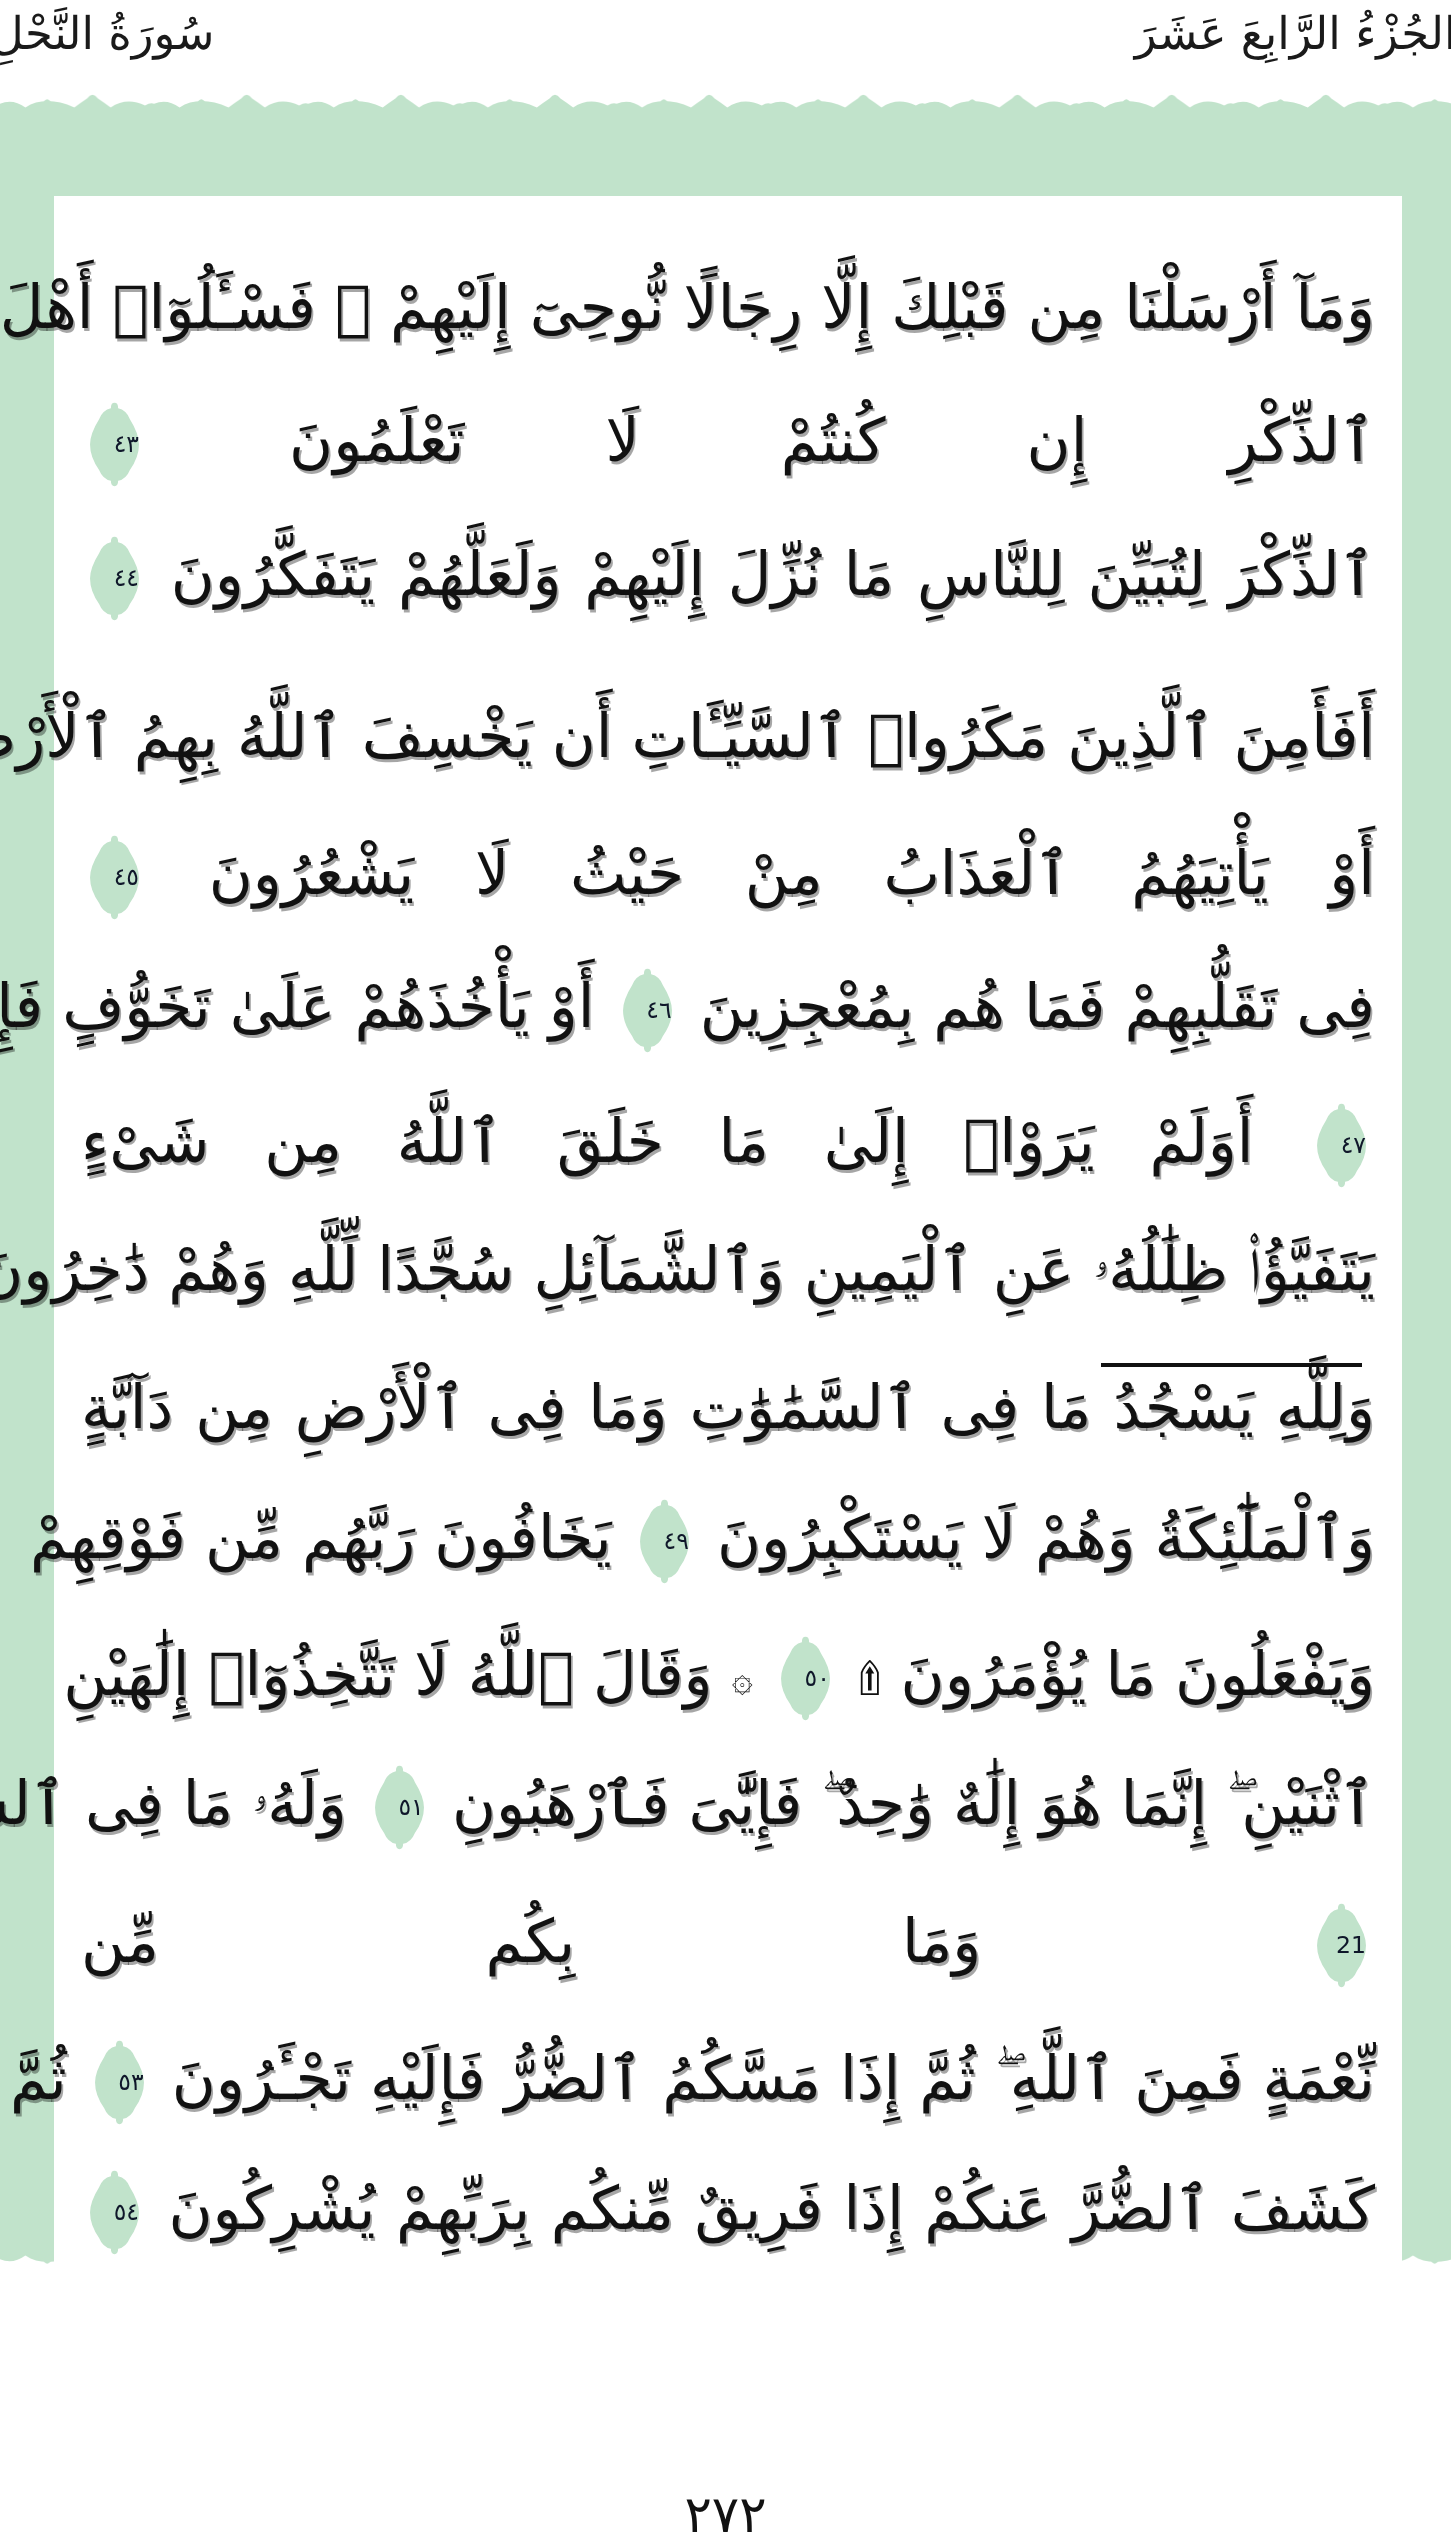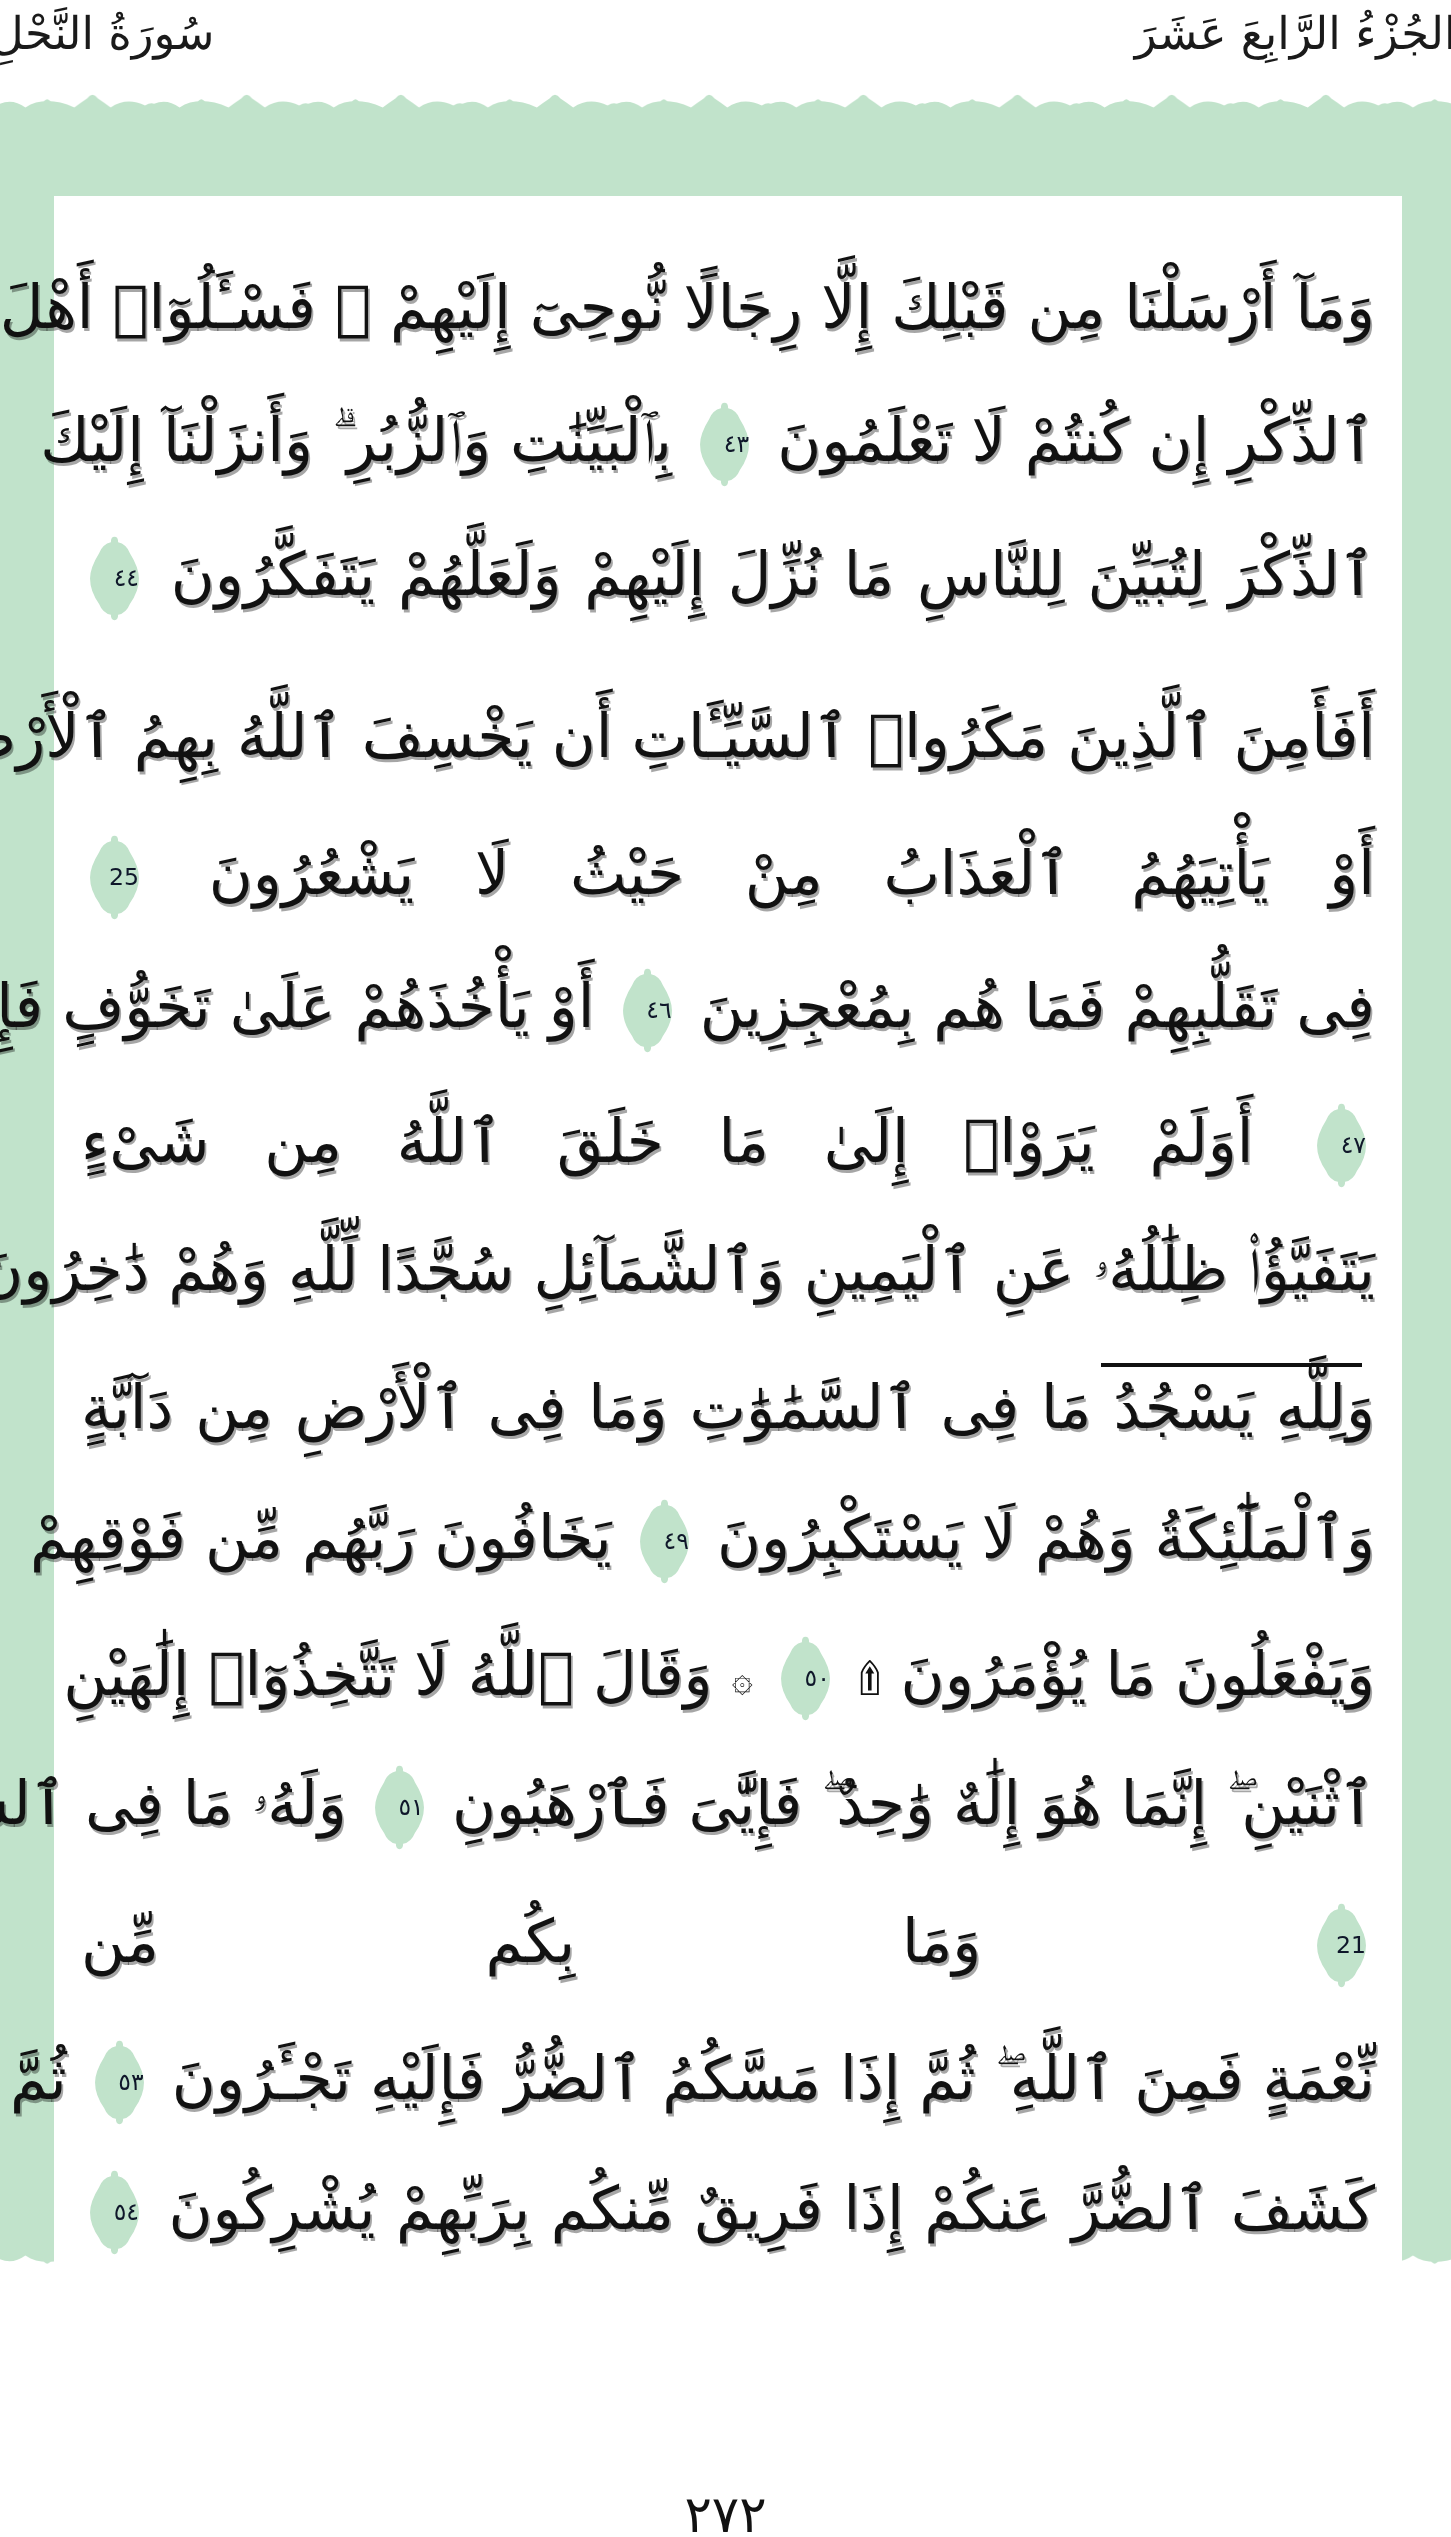--- a/index.html
+++ b/index.html
@@ -97,21 +97,20 @@
   </div>
 
   <div class="line" style="top:181px">
     <span>ٱلذِّكْرِ إِن كُنتُمْ لَا تَعْلَمُونَ</span>
     <span class="marker">
       <svg viewBox="0 0 54 96">
           <path d="M27,2 Q31,2 31,8 Q40,10 44,20 Q54,36 54,48 Q54,62 44,76 Q40,86 31,88 Q31,94 27,94 Q23,94 23,88 Q14,86 10,76 Q0,62 0,48 Q0,36 10,20 Q14,10 23,8 Q23,2 27,2 Z" fill="#c1e3cb"></path>
         </svg>
       <span class="num">٤٣</span>
     </span>
-    <span>بِٱلْبَيِّنَٰتِ وَٱلزُّبُرِ ۗ وَأَنزَلْنَآ إِلَيْكَ</span>
   </div>
 
   <div class="line" style="top:315px">
     <span>ٱلذِّكْرَ لِتُبَيِّنَ لِلنَّاسِ مَا نُزِّلَ إِلَيْهِمْ وَلَعَلَّهُمْ يَتَفَكَّرُونَ</span>
     <span class="marker">
       <svg viewBox="0 0 54 96">
           <path d="M27,2 Q31,2 31,8 Q40,10 44,20 Q54,36 54,48 Q54,62 44,76 Q40,86 31,88 Q31,94 27,94 Q23,94 23,88 Q14,86 10,76 Q0,62 0,48 Q0,36 10,20 Q14,10 23,8 Q23,2 27,2 Z" fill="#c1e3cb"></path>
         </svg>
       <span class="num">٤٤</span>
     </span>
@@ -120,21 +119,21 @@
   <div class="line" style="top:477px">
     <span>أَفَأَمِنَ ٱلَّذِينَ مَكَرُوا۟ ٱلسَّيِّـَٔاتِ أَن يَخْسِفَ ٱللَّهُ بِهِمُ ٱلْأَرْضَ</span>
   </div>
 
   <div class="line" style="top:614px">
     <span>أَوْ يَأْتِيَهُمُ ٱلْعَذَابُ مِنْ حَيْثُ لَا يَشْعُرُونَ</span>
     <span class="marker">
       <svg viewBox="0 0 54 96">
           <path d="M27,2 Q31,2 31,8 Q40,10 44,20 Q54,36 54,48 Q54,62 44,76 Q40,86 31,88 Q31,94 27,94 Q23,94 23,88 Q14,86 10,76 Q0,62 0,48 Q0,36 10,20 Q14,10 23,8 Q23,2 27,2 Z" fill="#c1e3cb"></path>
         </svg>
-      <span class="num">25</span>
+      <span class="num">٤٥</span>
     </span>
   </div>
 
   <div class="line" style="top:747px">
     <span>فِى تَقَلُّبِهِمْ فَمَا هُم بِمُعْجِزِينَ</span>
     <span class="marker">
       <svg viewBox="0 0 54 96">
           <path d="M27,2 Q31,2 31,8 Q40,10 44,20 Q54,36 54,48 Q54,62 44,76 Q40,86 31,88 Q31,94 27,94 Q23,94 23,88 Q14,86 10,76 Q0,62 0,48 Q0,36 10,20 Q14,10 23,8 Q23,2 27,2 Z" fill="#c1e3cb"></path>
         </svg>
       <span class="num">٤٦</span>

